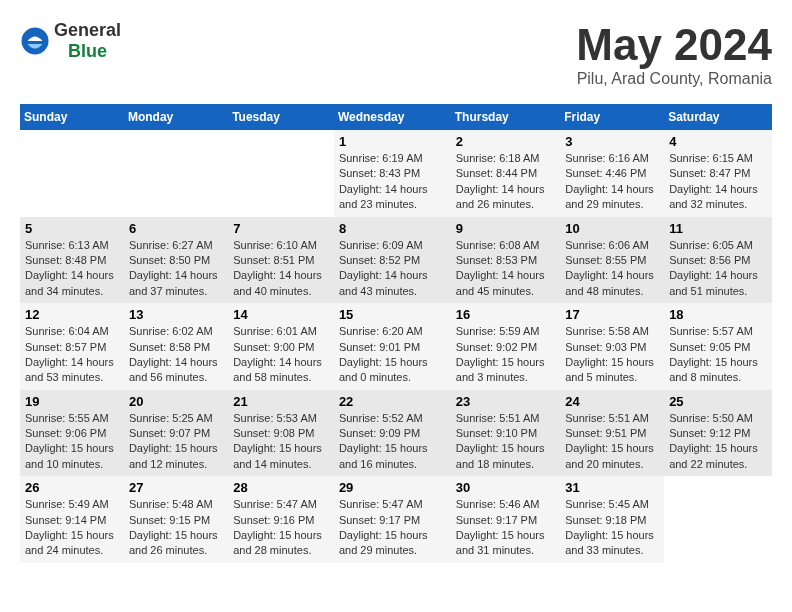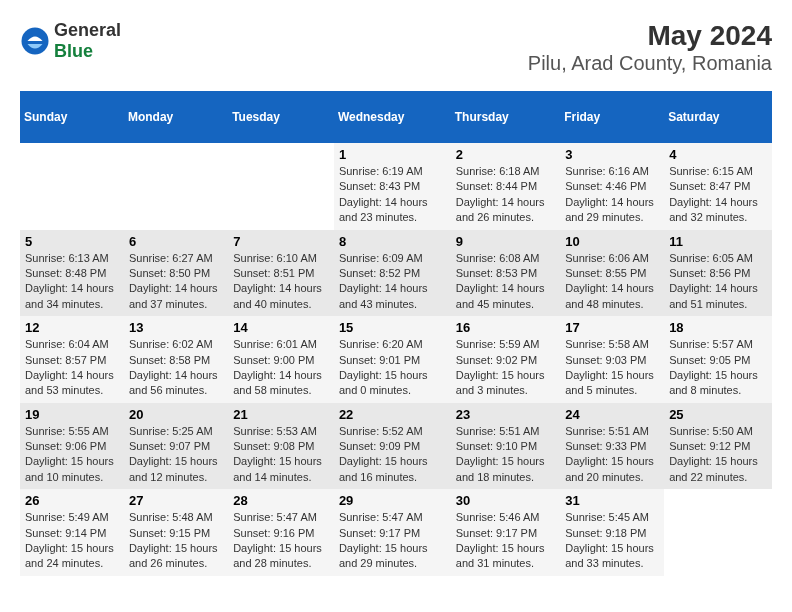--- a/index.html
+++ b/index.html
@@ -12,57 +12,58 @@
     }
     .header {
       display: flex;
       justify-content: space-between;
       align-items: flex-start;
       margin-bottom: 16px;
     }
     .logo {
       display: flex;
       align-items: center;
+      text-align: center;
     }
     .logo-text {
       display: flex;
       flex-direction: column;
       font-size: 18px;
       font-weight: bold;
     }
     .logo-general { color: #333; }
     .logo-blue { color: #15803d; }
     .logo-icon {
       width: 30px;
       height: 30px;
       margin-right: 4px;
     }
     .title-block {
       text-align: right;
     }
     .month-title {
-      font-size: 28px;
+      font-size: 44px;
       font-weight: bold;
       color: #333;
     }
     .location {
-      font-size: 20px;
+      font-size: 16px;
       color: #555;
     }
     table {
       width: 100%;
       border-collapse: collapse;
       font-size: 11px;
     }
     thead tr {
       background-color: #1565c0;
       color: #fff;
     }
     thead th {
-      padding: 19px 4px;
+      padding: 6px 4px;
       text-align: left;
       font-weight: bold;
       font-size: 12px;
     }
     tbody tr {
       vertical-align: top;
     }
     tbody tr:nth-child(odd) {
       background-color: #f5f5f5;
     }
@@ -310,21 +311,21 @@
           <div class="day-info">
             <div>Sunrise: 5:51 AM</div>
             <div>Sunset: 9:10 PM</div>
             <div>Daylight: 15 hours and 18 minutes.</div>
           </div>
         </td>
         <td>
           <div class="day-num">24</div>
           <div class="day-info">
             <div>Sunrise: 5:51 AM</div>
-            <div>Sunset: 9:33 PM</div>
+            <div>Sunset: 9:51 PM</div>
             <div>Daylight: 15 hours and 20 minutes.</div>
           </div>
         </td>
         <td>
           <div class="day-num">25</div>
           <div class="day-info">
             <div>Sunrise: 5:50 AM</div>
             <div>Sunset: 9:12 PM</div>
             <div>Daylight: 15 hours and 22 minutes.</div>
           </div>

